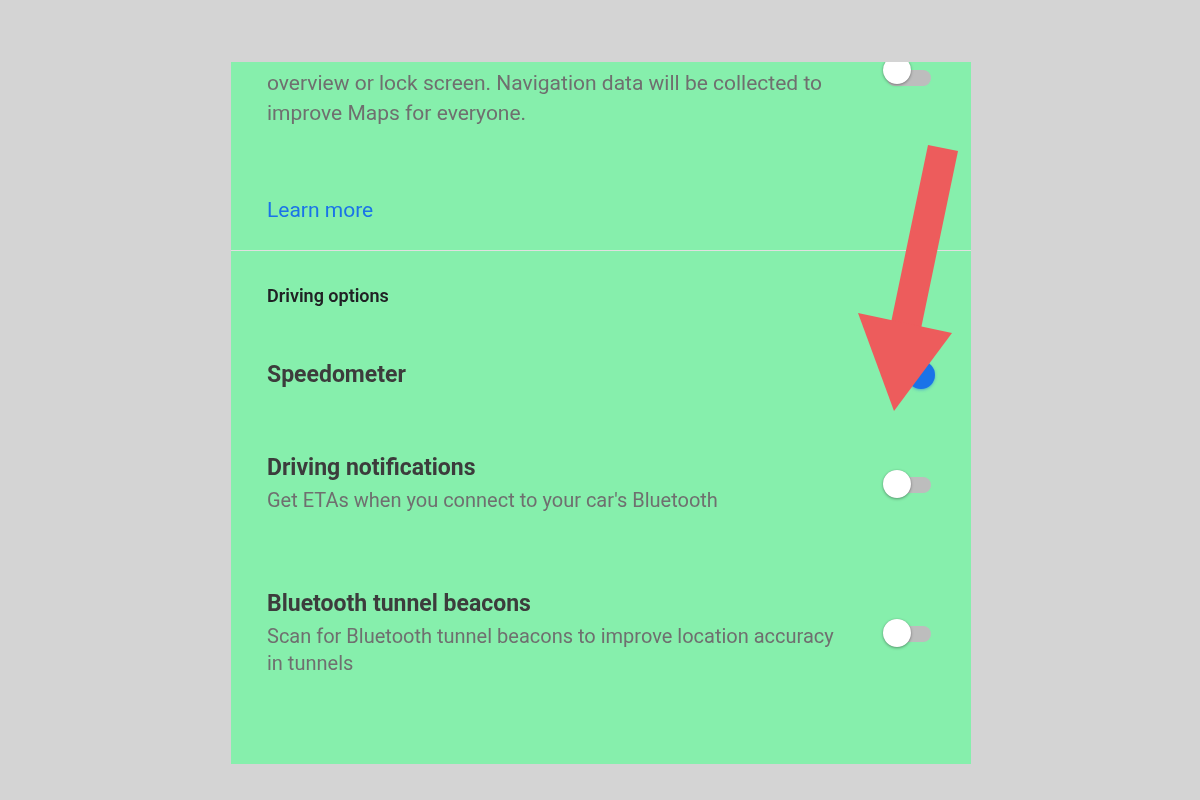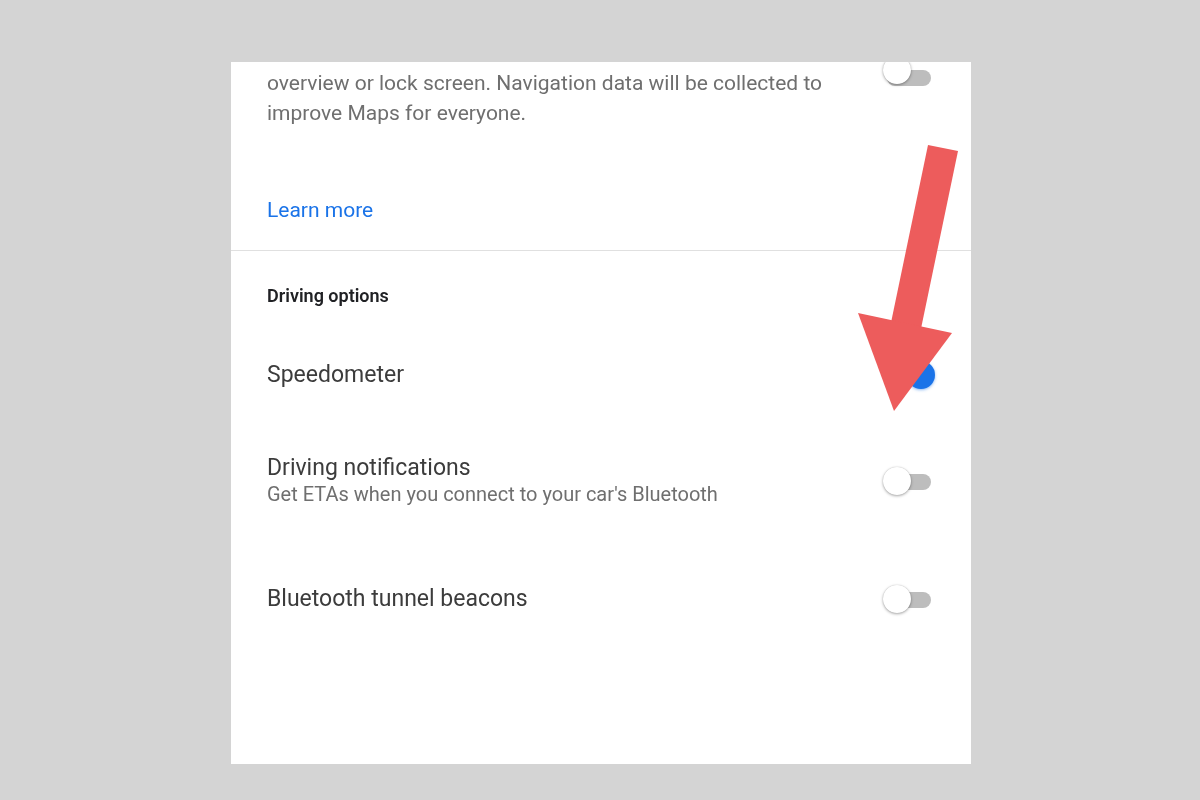--- a/index.html
+++ b/index.html
@@ -9,21 +9,21 @@
       font-family: -apple-system, BlinkMacSystemFont, "Segoe UI", Roboto, Arial, sans-serif;
       overflow: hidden;
       position: relative;
     }
     .panel {
       position: absolute;
       left: 231px;
       top: 62px;
       width: 740px;
       height: 702px;
-      background: #ffffff;
+      background: #86efac;
       overflow: hidden;
     }
     .section-top {
       padding: 0 36px 28px 36px;
     }
     .desc-partial {
       color: #6f6f6f;
       font-size: 21px;
       line-height: 1.45;
       padding-top: 6px;
@@ -57,26 +57,27 @@
       align-items: center;
       justify-content: space-between;
       padding: 36px 36px 32px 36px;
       position: relative;
     }
     .row.tight { padding-top: 46px; padding-bottom: 0; }
     .row-text { flex: 1 1 auto; padding-right: 40px; }
     .row-title {
       color: #3c3c3c;
       font-size: 23px;
-      font-weight: 400;
+      font-weight: 700;
     }
     .row-sub {
       color: #6f6f6f;
       font-size: 20px;
       line-height: 1.35;
+      margin-top: 6px;
     }
     
     .toggle {
       position: relative;
       width: 52px;
       height: 30px;
       flex: 0 0 auto;
       cursor: pointer;
     }
     .toggle .track {
@@ -152,20 +153,21 @@
     </div>
     <div class="toggle">
       <div class="track"></div>
       <div class="knob"></div>
     </div>
   </div>
 
   <div class="row" style="padding-top:44px;align-items:center;">
     <div class="row-text">
       <div class="row-title">Bluetooth tunnel beacons</div>
+      <div class="row-sub">Scan for Bluetooth tunnel beacons to improve location accuracy in tunnels</div>
     </div>
     <div class="toggle">
       <div class="track"></div>
       <div class="knob"></div>
     </div>
   </div>
 
 </div>
 
 <svg class="arrow" viewBox="0 0 160 290">

